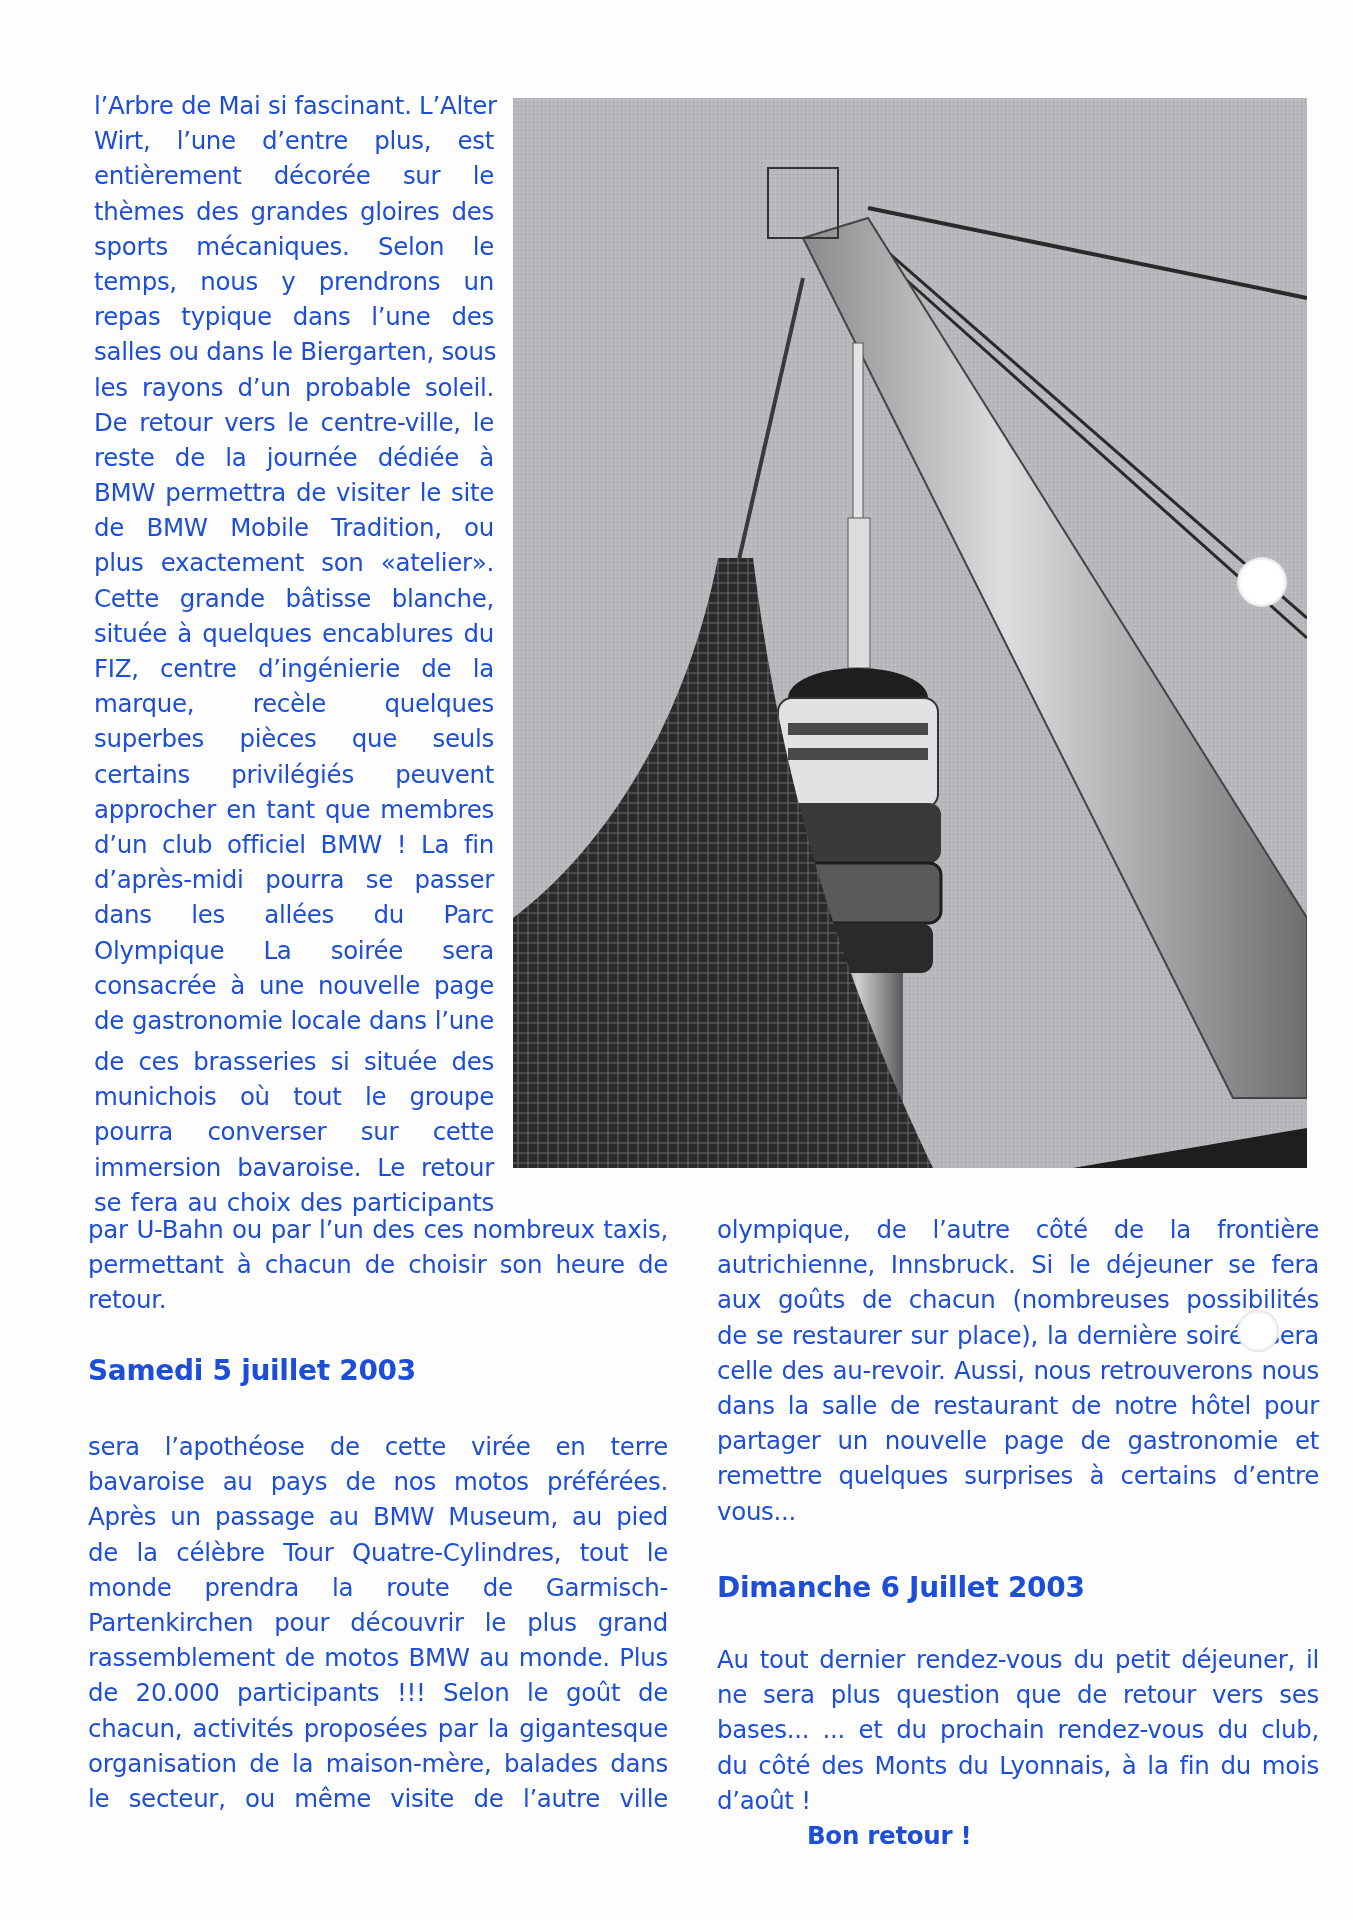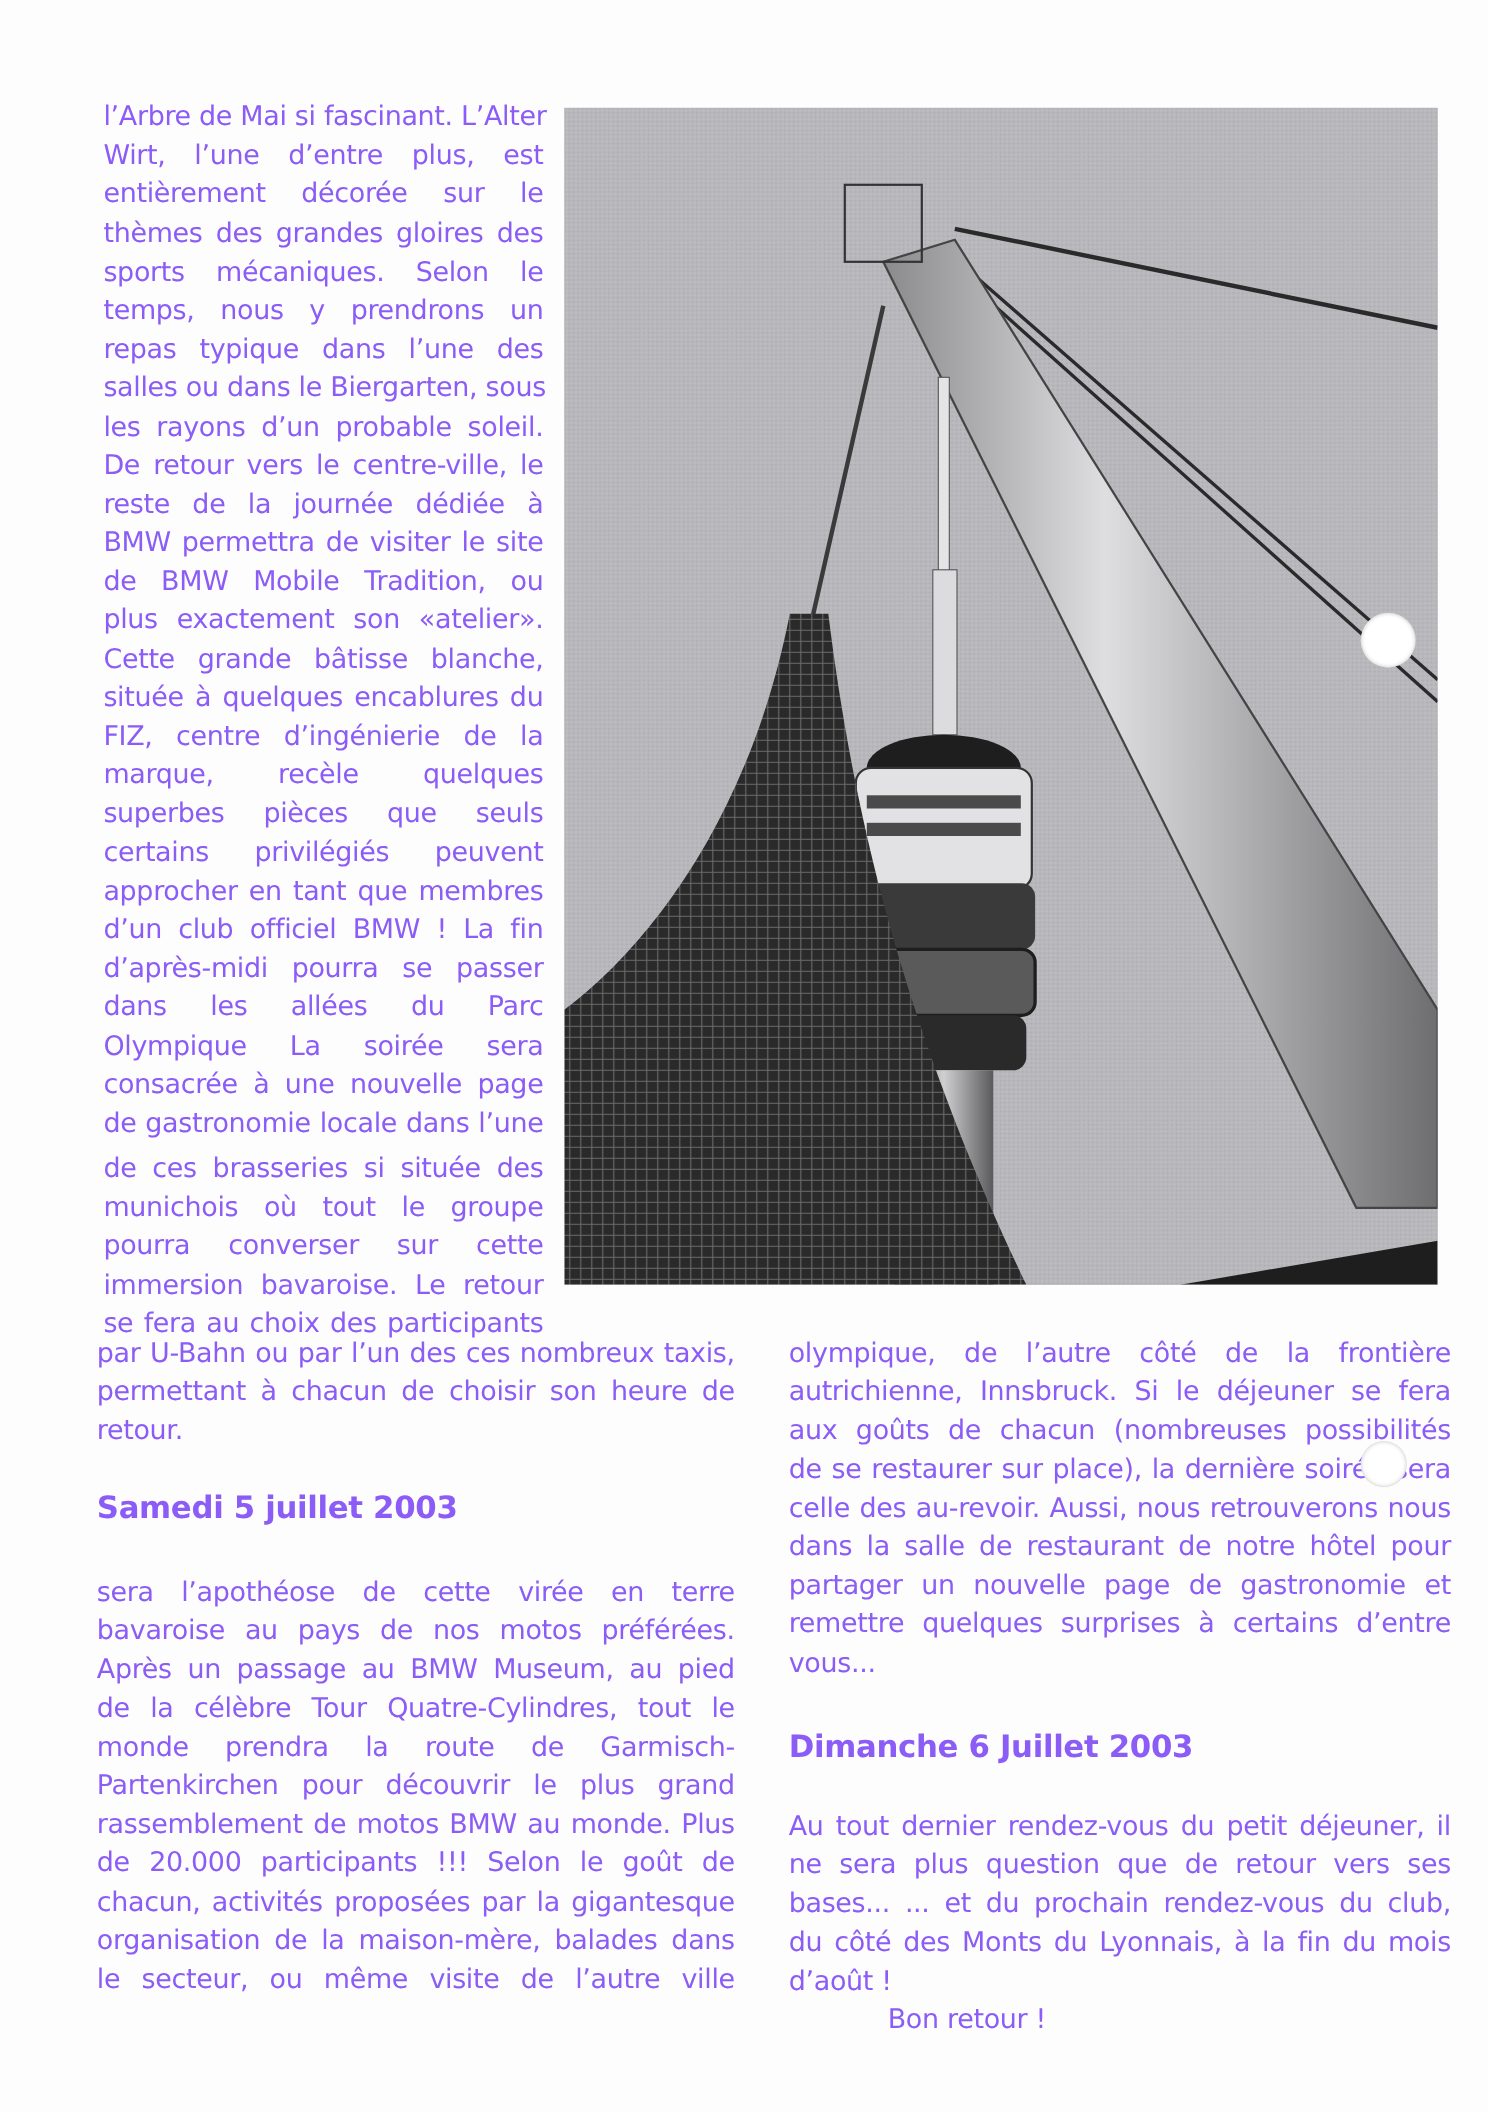--- a/index.html
+++ b/index.html
@@ -1,21 +1,21 @@
 <!DOCTYPE html>
 <html><head>
 <meta charset="utf-8">
 <style>
   html, body { margin: 0; padding: 0; background: #ffffff; }
   body { width: 1353px; height: 1920px; position: relative; overflow: hidden; }
   .page {
     position: absolute; inset: 0;
     background: #fdfdfd;
     font-family: "DejaVu Sans", sans-serif;
-    color: #8b5cf6;
+    color: #1d4ed8;
   }
   .col { position: absolute; }
   .line {
     font-size: 24.5px;
     line-height: 35.2px;
     height: 35.2px;
     white-space: nowrap;
     text-align: justify;
     text-align-last: justify;
     letter-spacing: -0.3px;
@@ -116,21 +116,21 @@
   </div>
 
   <div class="col" style="left:717px; top:1570px; width:602px;">
     <div class="heading">Dimanche 6 Juillet 2003</div>
     <div style="height:36px;"></div>
     <div class="line">Au tout dernier rendez-vous du petit déjeuner, il</div>
     <div class="line">ne sera plus question que de retour vers ses</div>
     <div class="line">bases...  ... et du prochain rendez-vous du club,</div>
     <div class="line">du côté des Monts du Lyonnais, à la fin du mois</div>
     <div class="line last">d’août !</div>
-    <div class="line last" style="padding-left:90px;">Bon retour !</div>
+    <div class="line last" style="padding-left:90px;font-weight:bold;">Bon retour !</div>
   </div>
 
   <div class="photo">
     <svg viewBox="0 0 794 1070" preserveAspectRatio="none">
       <defs>
         <pattern id="grain" width="4" height="4" patternUnits="userSpaceOnUse">
           <rect width="4" height="4" fill="#b8b8bc"></rect>
           <rect x="0" y="0" width="1" height="1" fill="#a6a6aa"></rect>
           <rect x="2" y="2" width="1" height="1" fill="#c6c6ca"></rect>
         </pattern>

